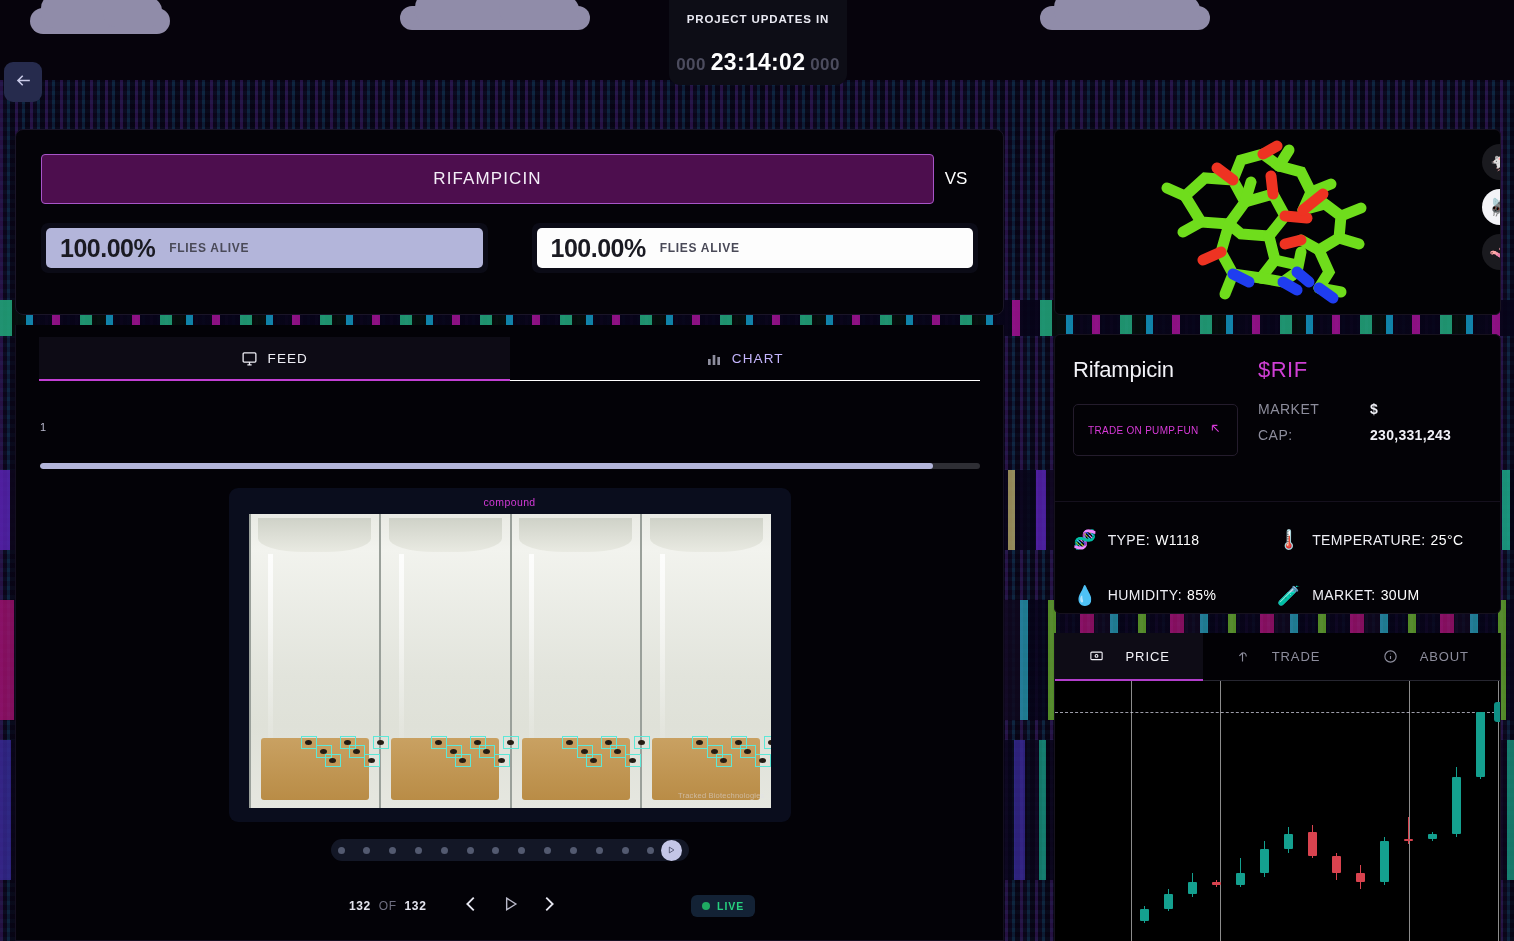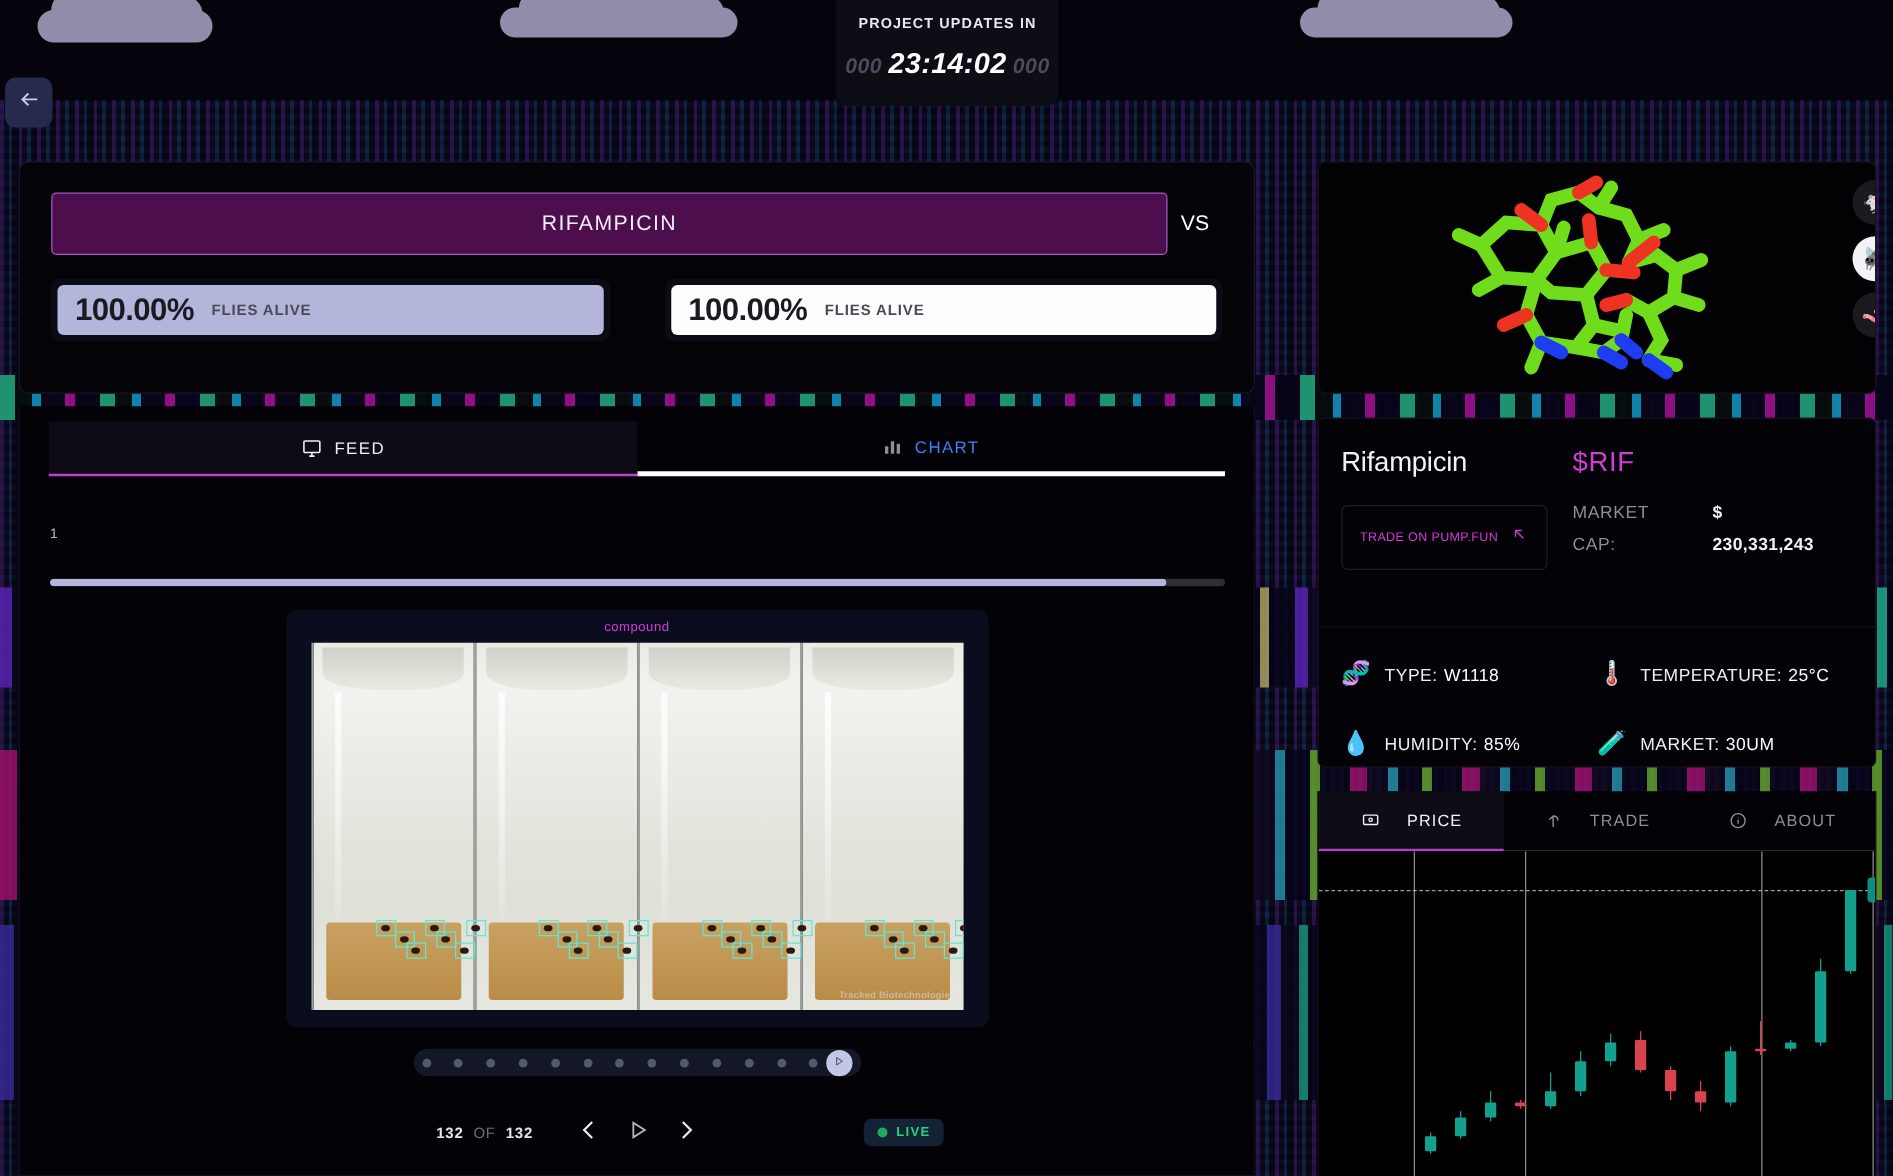--- a/index.html
+++ b/index.html
@@ -69,21 +69,21 @@
   .back-btn svg { width: 19px; height: 19px; stroke: #c9cbe8; fill: none; stroke-width: 2; }
 
   
   .countdown {
     position: absolute; left: 669px; top: 0; width: 178px; height: 85px;
     background: #0d0d16; border-radius: 0 0 11px 11px;
     display: flex; flex-direction: column; align-items: center;
     padding-top: 13px; z-index: 40;
   }
   .countdown-label { font-size: 11.5px; letter-spacing: .9px; color: #e9e9f2; font-weight: 700; }
-  .countdown-time { display: flex; align-items: baseline; gap: 5px; margin-top: 12px; font-style: italic; }
+  .countdown-time { display: flex; align-items: baseline; gap: 5px; margin-top: 24px; }
   .cd-ms { font-size: 17px; color: #4c4c5e; font-weight: 700; letter-spacing: .4px; }
   .cd-main { font-size: 23px; color: #fff; font-weight: 700; letter-spacing: .3px; }
 
   
   .compare-panel {
     position: absolute; left: 15px; top: 129px; width: 989px; height: 186px;
     background: #040308; border: 1px solid #1a1528; border-radius: 8px;
     padding: 24px 25px 0 25px; z-index: 30;
   }
   .tabs-row { display: flex; align-items: center; gap: 0; }
@@ -115,42 +115,41 @@
     position: absolute; left: 15px; top: 325px; width: 989px; height: 616px;
     background: #030207; border: 1px solid #140f20; border-top: none;
     z-index: 30; padding: 12px 23px 0 23px;
   }
   .feed-tabs { display: flex; align-items: center; }
   .feed-tab {
     flex: 1; height: 44px; display: flex; align-items: center; justify-content: center;
     gap: 10px; font-size: 13.5px; letter-spacing: 1.1px; cursor: pointer;
   }
   .feed-tab.active { background: #0d0b15; color: #efeff6; border-bottom: 2px solid #c23fd4; }
-  .feed-tab.inactive { color: #3b82f6; border-bottom: 4px solid #ffffff; }
+  .feed-tab.inactive { color: #c4b5fd; border-bottom: 1px solid #ffffff; }
   .ico { display: inline-flex; align-items: center; }
   .ico svg { display: block; }
 
   .progress-area { margin-top: 40px; position: relative; height: 48px; }
   .progress-num { font-size: 11px; color: #b8b8cc; position: absolute; left: 1px; top: 0; }
   .progress-track {
     position: absolute; left: 1px; right: 0; bottom: 0; height: 6px;
     background: #2e2e34; border-radius: 3px; overflow: hidden; cursor: pointer;
   }
   .progress-fill { height: 100%; background: #b3b5da; border-radius: 3px; }
 
   .video-card {
     margin: 19px auto 0 auto; width: 562px; height: 334px;
     background: #0a0d1d; border-radius: 9px; padding: 8px;
     display: flex; flex-direction: column; align-items: center;
   }
   .video-caption { font-size: 10.5px; color: #d33ad6; letter-spacing: .4px; margin-bottom: 6px; }
   .video-frame {
     position: relative; width: 522px; height: 294px; overflow: hidden;
     background: #111;
-    font-weight: bold;
   }
   .vial {
     position: absolute; top: 0; bottom: 0; width: 25%;
     background: linear-gradient(180deg,#e9eae4 0%,#f2f3ee 12%,#e2e4dc 55%,#dfe1d8 72%, #e6e7e0 100%);
     border-left: 2px solid #9aa09a;
   }
   .vial:nth-child(1) { left: 0; }
   .vial:nth-child(2) { left: 25%; }
   .vial:nth-child(3) { left: 50%; }
   .vial:nth-child(4) { left: 75%; }

